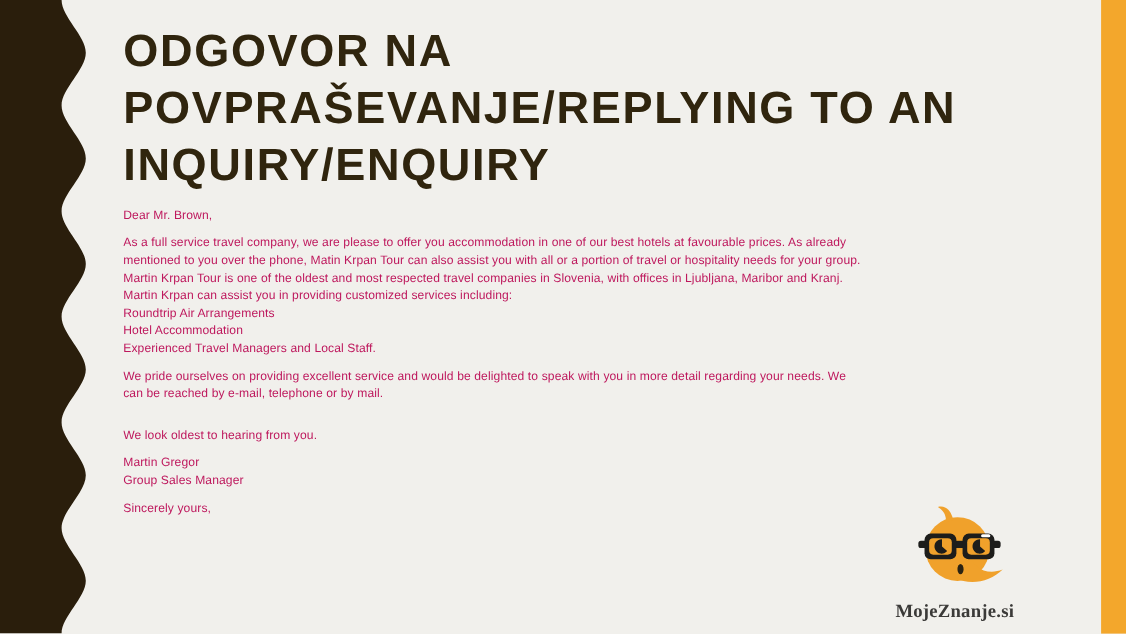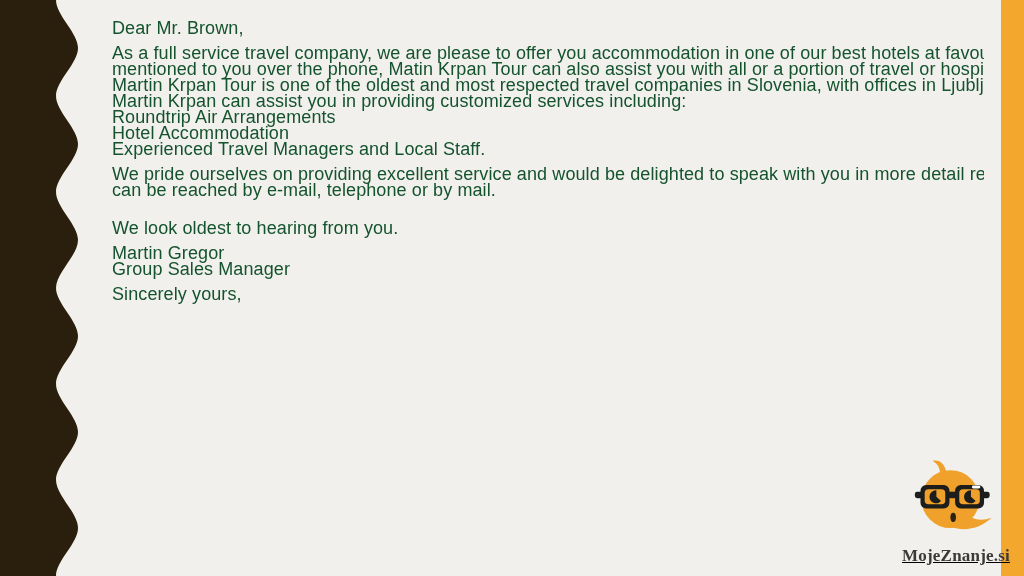--- a/index.html
+++ b/index.html
@@ -38,41 +38,39 @@
     font-size: 41px;
     line-height: 52px;
     font-weight: bold;
     letter-spacing: 1.5px;
     color: #30250e;
     white-space: pre-line;
     text-transform: uppercase;
   }
 
   .letter {
-    color: #14532d;
-    font-size: 18px;
+    color: #be185d;
+    font-size: 11px;
     line-height: 16px;
     letter-spacing: 0.1px;
     overflow: hidden;
   }
   .letter p.para {
     margin: 0 0 9px 0;
     white-space: pre;
   }
   .letter p.para.spacer {
     min-height: 4px;
     margin: 0 0 9px 0;
   }
 
   .logo {
     position: absolute;
-    left: 894px; top: 458px;
+    left: 814px; top: 458px;
     width: 124px;
-    text-align: center;
-    text-decoration: underline;
   }
   .logo svg { display: block; margin: 0 auto; }
   .logo-text {
     margin-top: 2px;
     font-family: "Liberation Serif", serif;
     font-weight: bold;
     font-size: 17px;
     color: #3b3a38;
     letter-spacing: 0.2px;
   }
@@ -89,20 +87,23 @@
       C56,216 78,234 78,250 C78,266 56,284 56,300
       C56,316 78,334 78,350 C78,366 56,384 56,400
       C56,416 78,434 78,450 C78,466 56,484 56,500
       C56,516 78,534 78,550 C78,566 56,584 56,600
       L0,600 Z"></path>
   </svg>
 
   <div class="right-bar"></div>
 
   <main class="content">
+    <h1 class="title">ODGOVOR NA
+POVPRAŠEVANJE/REPLYING TO AN
+INQUIRY/ENQUIRY</h1>
 
     <div class="letter">
       <p class="para">Dear Mr. Brown,</p>
       <p class="para">As a full service travel company, we are please to offer you accommodation in one of our best hotels at favourable prices. As already
 mentioned to you over the phone, Matin Krpan Tour can also assist you with all or a portion of travel or hospitality needs for your group.
 Martin Krpan Tour is one of the oldest and most respected travel companies in Slovenia, with offices in Ljubljana, Maribor and Kranj.
 Martin Krpan can assist you in providing customized services including:
 Roundtrip Air Arrangements
 Hotel Accommodation
 Experienced Travel Managers and Local Staff.</p>

